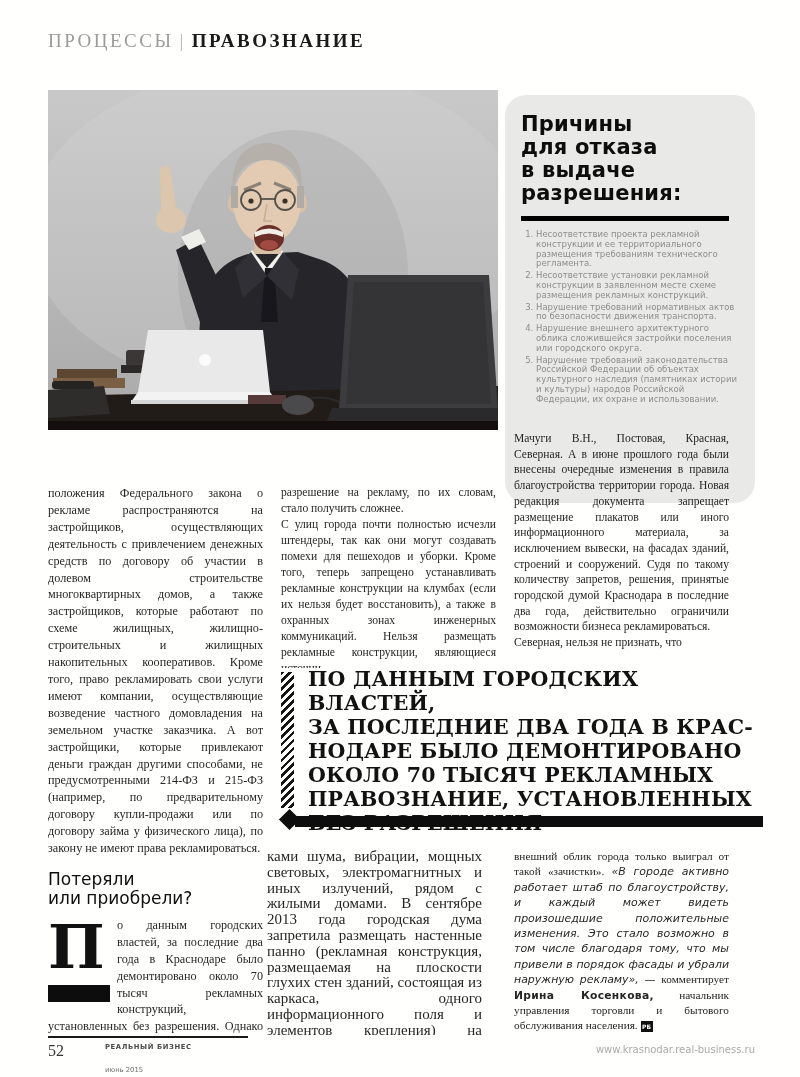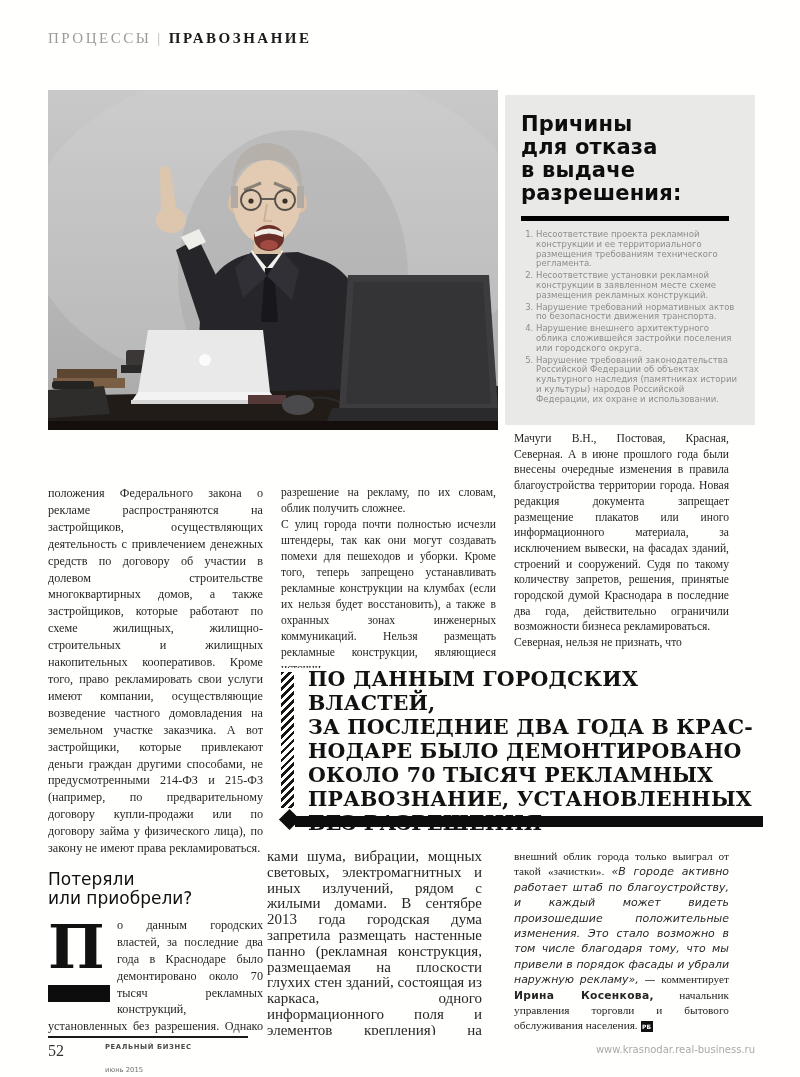--- a/index.html
+++ b/index.html
@@ -2,31 +2,31 @@
 <html><head>
 <meta charset="utf-8">
 <style>
   html,body { margin:0; padding:0; background:#ffffff; }
   .page {
     position:relative; width:800px; height:1077px; margin:0 auto;
     background:#fffffe; overflow:hidden;
     font-family:"Liberation Serif", serif; color:#262626;
   }
   
-  .kicker { position:absolute; left:48px; top:30px; font-size:15px; letter-spacing:2.5px; }
+  .kicker { position:absolute; left:48px; top:30px; font-size:19px; letter-spacing:2.5px; }
   .kicker .sec { color:#9b9b9b; }
   .kicker .div { color:#b5b5b5; padding:0 6px; }
   .kicker .rub { color:#1a1a1a; font-weight:bold; }
 
   
   .photo { position:absolute; left:48px; top:90px; width:450px; height:340px; background:#bdbdbd; overflow:hidden; }
 
   
-  .sidebar { position:absolute; left:505px; top:95px; width:250px; height:330px;
-    background:#e9e9e7; box-sizing:border-box; padding:18px 18px 10px 16px; }
+  .sidebar { position:absolute; left:505px; top:95px; width:250px; height:408px;
+    background:#e9e9e7; box-sizing:border-box; padding:18px 18px 10px 16px;border-radius:21px; }
   .sb-title { font-family:"DejaVu Sans", sans-serif; font-weight:bold;
     font-size:21px; line-height:23px; color:#0d0d0d; letter-spacing:0.2px; }
   .sb-rule { width:208px; height:5px; background:#000; margin:11px 0 9px; }
   .sb-list { margin:0; padding-left:15px; font-family:"DejaVu Sans", sans-serif;
     font-size:8.5px; line-height:9.8px; color:#8d8d8d; }
   .sb-list li { margin:0 0 2px 0; }
 
   
   .col { position:absolute; width:215px; text-align:justify; }
   .col p { margin:0; }
@@ -182,21 +182,21 @@
     </div>
     <p>
       <span class="dc-wrap">
         <span class="dc-letter">П</span>
         <span class="dc-block"></span>
       </span><span>о данным городских властей, за последние два года в Краснодаре было демонтировано около 70 тысяч рекламных конструкций, установленных без разрешения. Однако в то время как власти Краснодара подсчитывают бюджетные потери из-за недобросовестности предпринимателей, последние сетуют на снижение потока клиентов, связывая это с рекламными нововведениями. Да и</span>
     </p>
   </div>
 
   <div class="col col-mid-a">
-    <p>разрешение на рекламу, по их словам, облик получить сложнее.</p>
+    <p>разрешение на рекламу, по их словам, стало получить сложнее.</p>
     <p>С улиц города почти полностью исчезли штендеры, так как они могут создавать помехи для пешеходов и уборки. Кроме того, теперь запрещено устанавливать рекламные конструкции на клумбах (если их нельзя будет восстановить), а также в охранных зонах инженерных коммуникаций. Нельзя размещать рекламные конструкции, являющиеся источни-</p>
   </div>
 
   <div class="col col-right-a">
     <p>Мачуги В.Н., Постовая, Красная, Северная. А в июне прошлого года были внесены очередные изменения в правила благоустройства территории города. Новая редакция документа запрещает размещение плакатов или иного информационного материала, за исключением вывески, на фасадах зданий, строений и сооружений. Судя по такому количеству запретов, решения, принятые городской думой Краснодара в последние два года, действительно ограничили возможности бизнеса рекламироваться.</p>
     <p>Северная, нельзя не признать, что</p>
   </div>
 
   <div class="pullquote">
     <div class="pq-hatch"></div>

